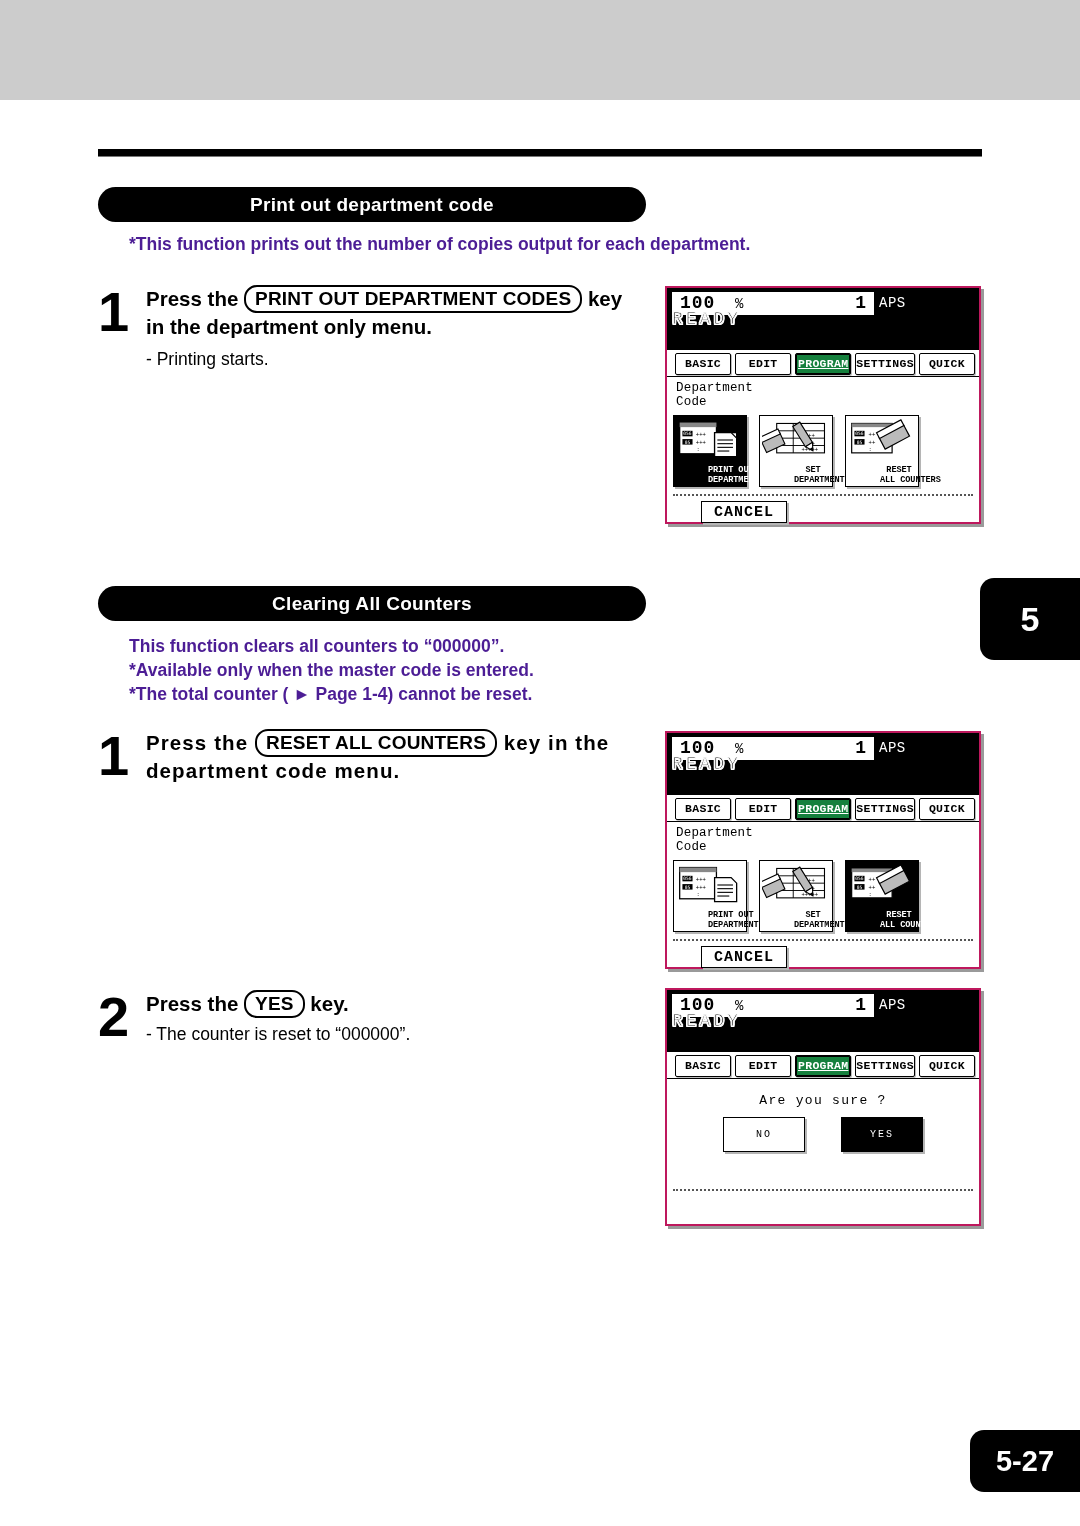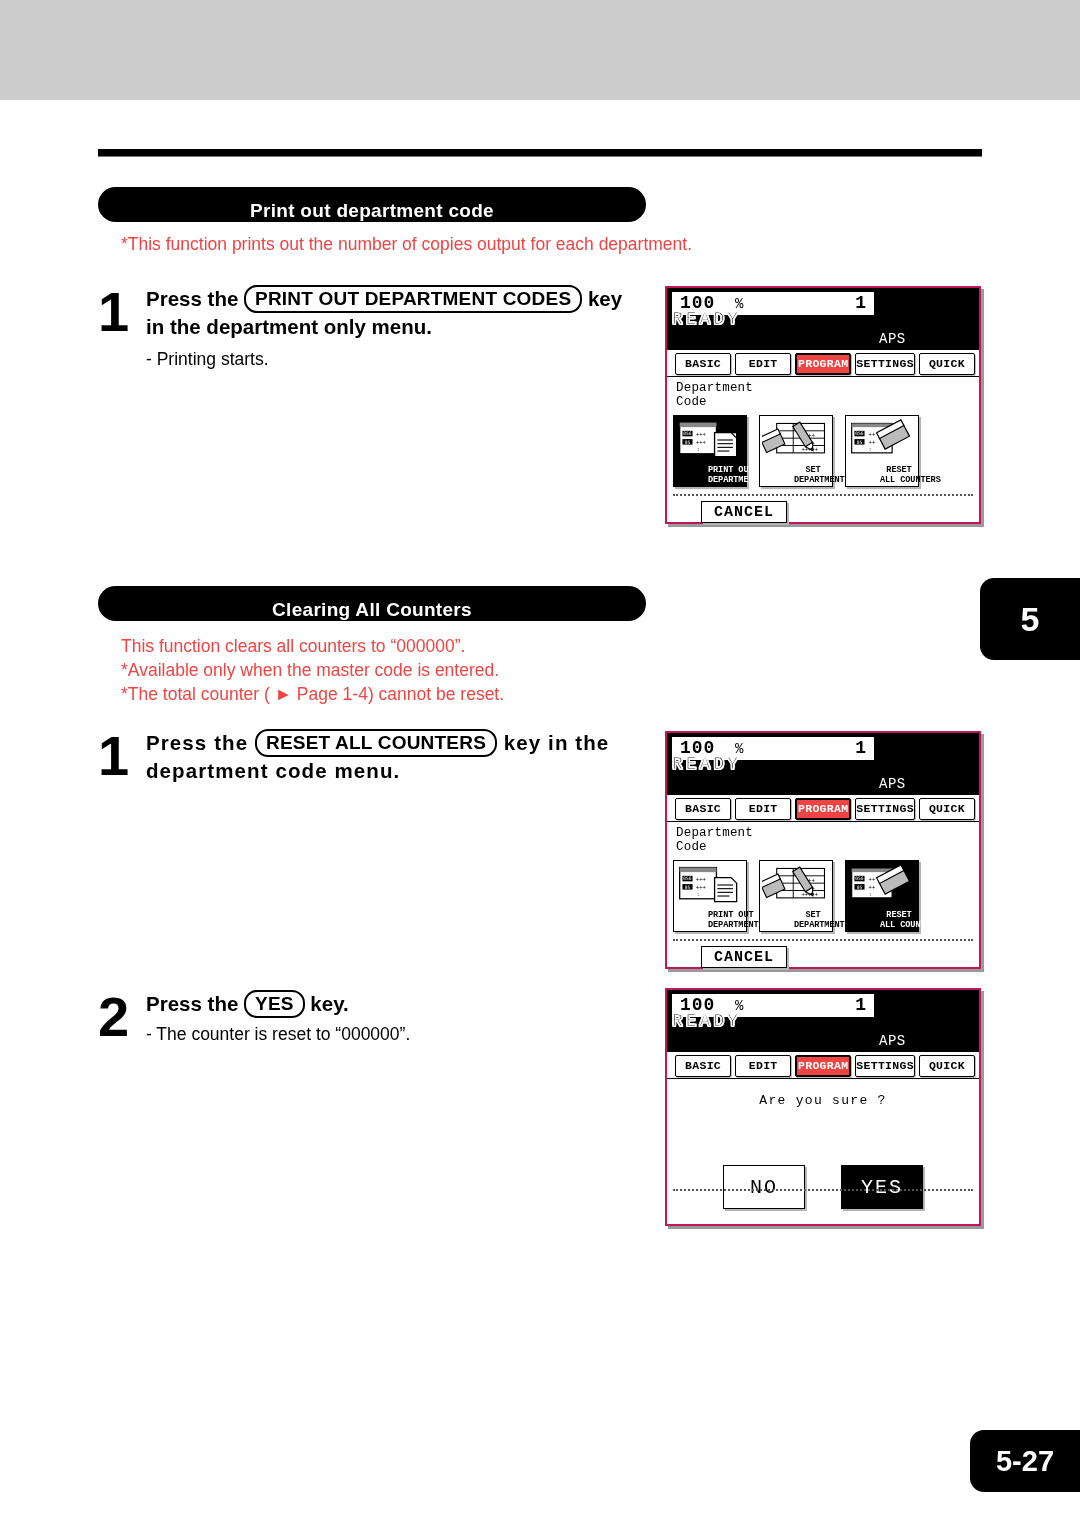--- a/index.html
+++ b/index.html
@@ -63,33 +63,34 @@
     position: absolute;
     left: 98px;
     width: 548px;
     height: 35px;
     background: #000000;
     border-radius: 18px;
     color: #ffffff;
     font-size: 19px;
     font-weight: bold;
     display: flex;
-    align-items: flex-end;
+    align-items: center;
     justify-content: center;
     letter-spacing: 0.3px;
   }
 
   
   .body-text {
     position: absolute;
-    left: 121px;
+    left: 129px;
     font-size: 17.5px;
-    color: #ef4444;
+    color: #4c1d95;
     line-height: 24.5px;
     white-space: nowrap;
+    font-weight: bold;
   }
 
   
   .step {
     position: absolute;
   }
   .step-num {
     position: absolute;
     left: 0; top: 0;
     font-size: 56px;
@@ -171,21 +172,20 @@
     font-weight: bold;
     line-height: 19px;
   }
   .lcd-aps {
     position: absolute;
     left: 212px; top: 7px;
     color: #ffffff;
     font-size: 14px;
     line-height: 16px;
     letter-spacing: 0.5px;
-    margin-top: 36px;
   }
   .lcd-ready {
     position: absolute;
     left: 5px; top: 20px;
     font-size: 18px;
     letter-spacing: 3px;
     color: #000;
     -webkit-text-stroke: 1px #ffffff;
     text-shadow:
       -1px 0 #fff, 1px 0 #fff, 0 -1px #fff, 0 1px #fff,
@@ -211,23 +211,24 @@
     align-items: center;
     justify-content: center;
     font-size: 11.5px;
     font-weight: bold;
     background: #ffffff;
     color: #000;
     box-shadow: inset 0 0 0 1px #ffffff, 1px 1px 0 #bdbdbd;
     letter-spacing: 0.3px;
   }
   .lcd-tab.active {
-    background: #ef4444;
+    background: #15803d;
     color: #ffffff;
     box-shadow: inset 0 0 0 1px #000, 1px 1px 0 #bdbdbd;
+    text-decoration: underline;
   }
   .lcd-body {
     position: relative;
     height: 145px;
     background: #ffffff;
   }
   .lcd-label {
     position: absolute;
     left: 9px; top: 5px;
     font-size: 12.5px;
@@ -303,31 +304,30 @@
     margin-top: 8px;
   }
   .confirm-row {
     position: absolute;
     left: 0; right: 0; top: 38px;
     display: flex;
     justify-content: center;
     gap: 36px;
   }
   .confirm-btn {
-    width: 82px; height: 44px;
+    width: 82px; height: 35px;
     border: 1px solid #000;
     background: #ffffff;
     box-shadow: inset 0 0 0 2px #fff, 2px 2px 0 #b5b5b5;
     display: flex;
     align-items: center;
     justify-content: center;
-    font-size: 20px;
+    font-size: 10px;
     letter-spacing: 2px;
     box-sizing: border-box;
-    margin-top: 48px;
   }
   .confirm-btn.sel {
     background: #000;
     color: #fff;
     box-shadow: inset 0 0 0 2px #000, 2px 2px 0 #b5b5b5;
   }
 </style>
 </head>
 <body>
 

